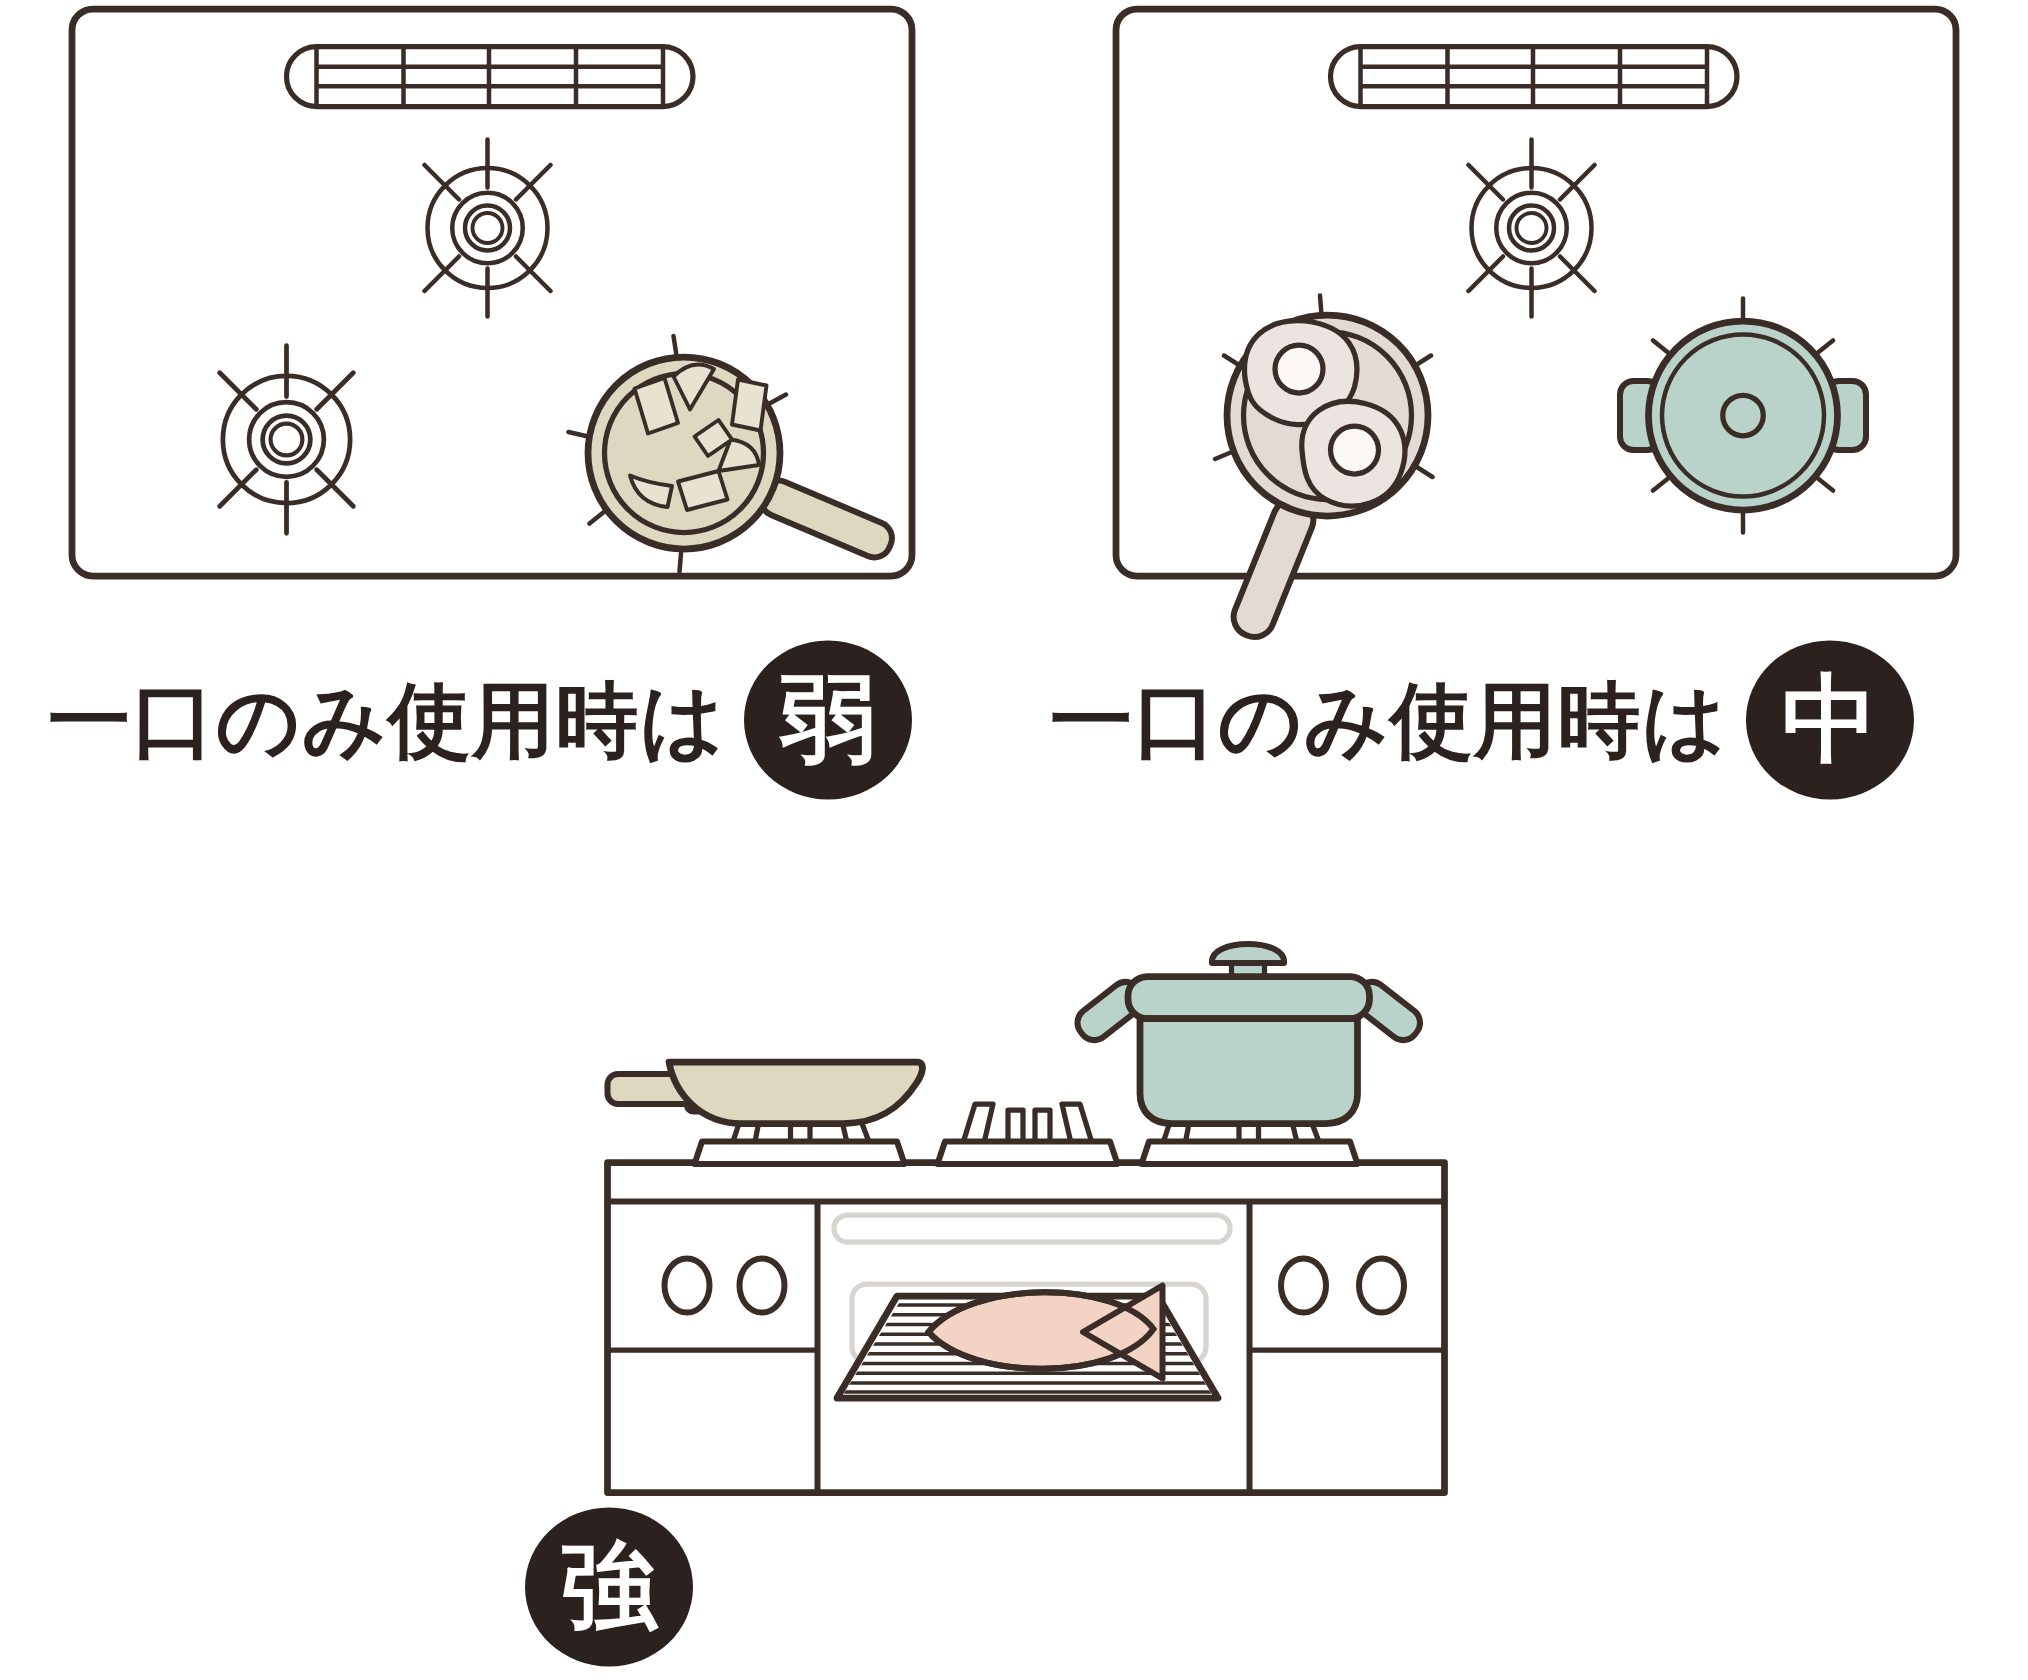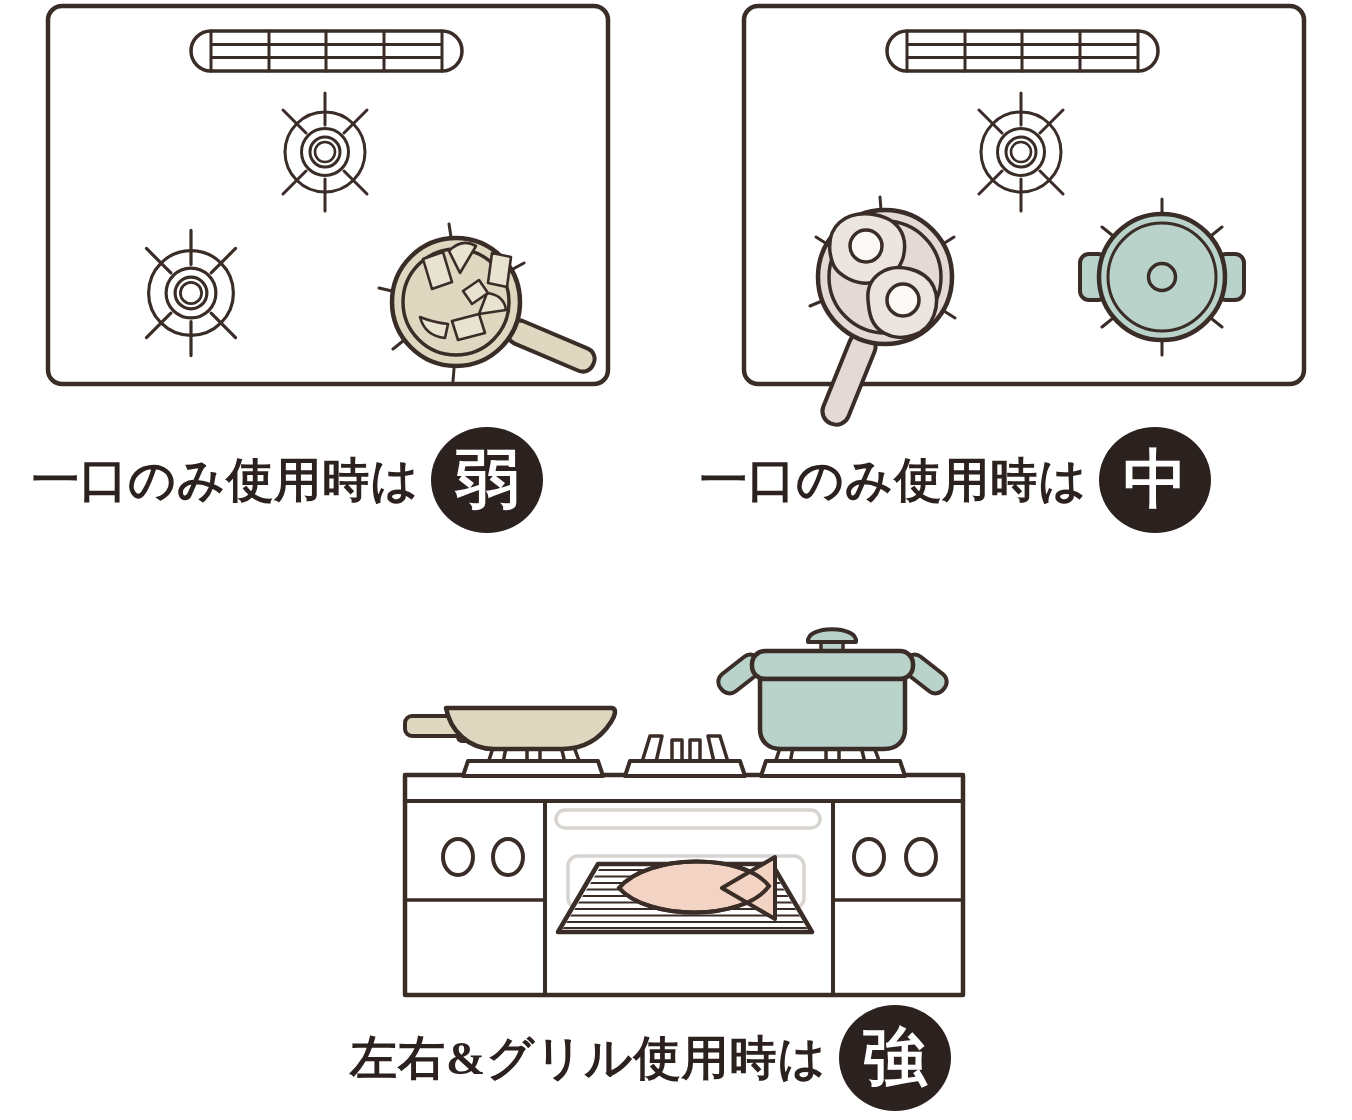--- a/index.html
+++ b/index.html
@@ -20,21 +20,21 @@
   .fpk{fill:var(--pink-grey)}
   .few{fill:var(--egg-white)}
   .fey{fill:var(--egg-yolk)}
   .ftl{fill:var(--teal)}
   .ffs{fill:var(--fish-pink)}
   .gdl{fill:#ffffff;stroke:var(--door-grey);stroke-width:3.5}
   
   .caption{position:absolute;display:flex;align-items:center;gap:12px;height:112px;}
   .cap-text{
     font-family:"Liberation Serif","DejaVu Serif",serif;
-    font-weight:600;font-size:47px;letter-spacing:1px;white-space:nowrap;
+    font-weight:600;font-size:55px;letter-spacing:1px;white-space:nowrap;
     color:var(--text);line-height:1;text-align:center;
   }
   .badge{
     flex:0 0 auto;width:112px;height:106px;border-radius:50%;
     background:var(--badge-bg);color:var(--badge-text);
     display:flex;align-items:center;justify-content:center;
     font-family:"Liberation Serif","DejaVu Serif",serif;
     font-weight:600;font-size:64px;line-height:1;
   }
   #cap1{left:32px;top:424px;}
@@ -195,16 +195,15 @@
     <g>
       <rect class="shp ftl sw4" x="-24" y="-11" width="48" height="22" rx="10" transform="translate(740,674) rotate(-38)"></rect>
       <rect class="shp ftl sw4" x="-24" y="-11" width="48" height="22" rx="10" transform="translate(925,674) rotate(38)"></rect>
       <rect class="shp ftl sw35" x="821" y="638" width="22" height="16"></rect>
       <path class="shp ftl sw4" d="M808,642 C806,625 858,625 856,642 Z"></path>
       <rect class="shp ftl sw45" x="752" y="651" width="161" height="28" rx="13"></rect>
       <path class="shp ftl sw45" d="M760,679 H905 V729 C905,741 897,749 884,749 H781 C768,749 760,741 760,729 Z"></path>
     </g>
   </svg>
   <div id="cap3" class="caption">
-    <span class="cap-text">左右&amp;グリル使用時は</span>
     <span class="badge">強</span>
   </div>
 </section>
 
 </body></html>

